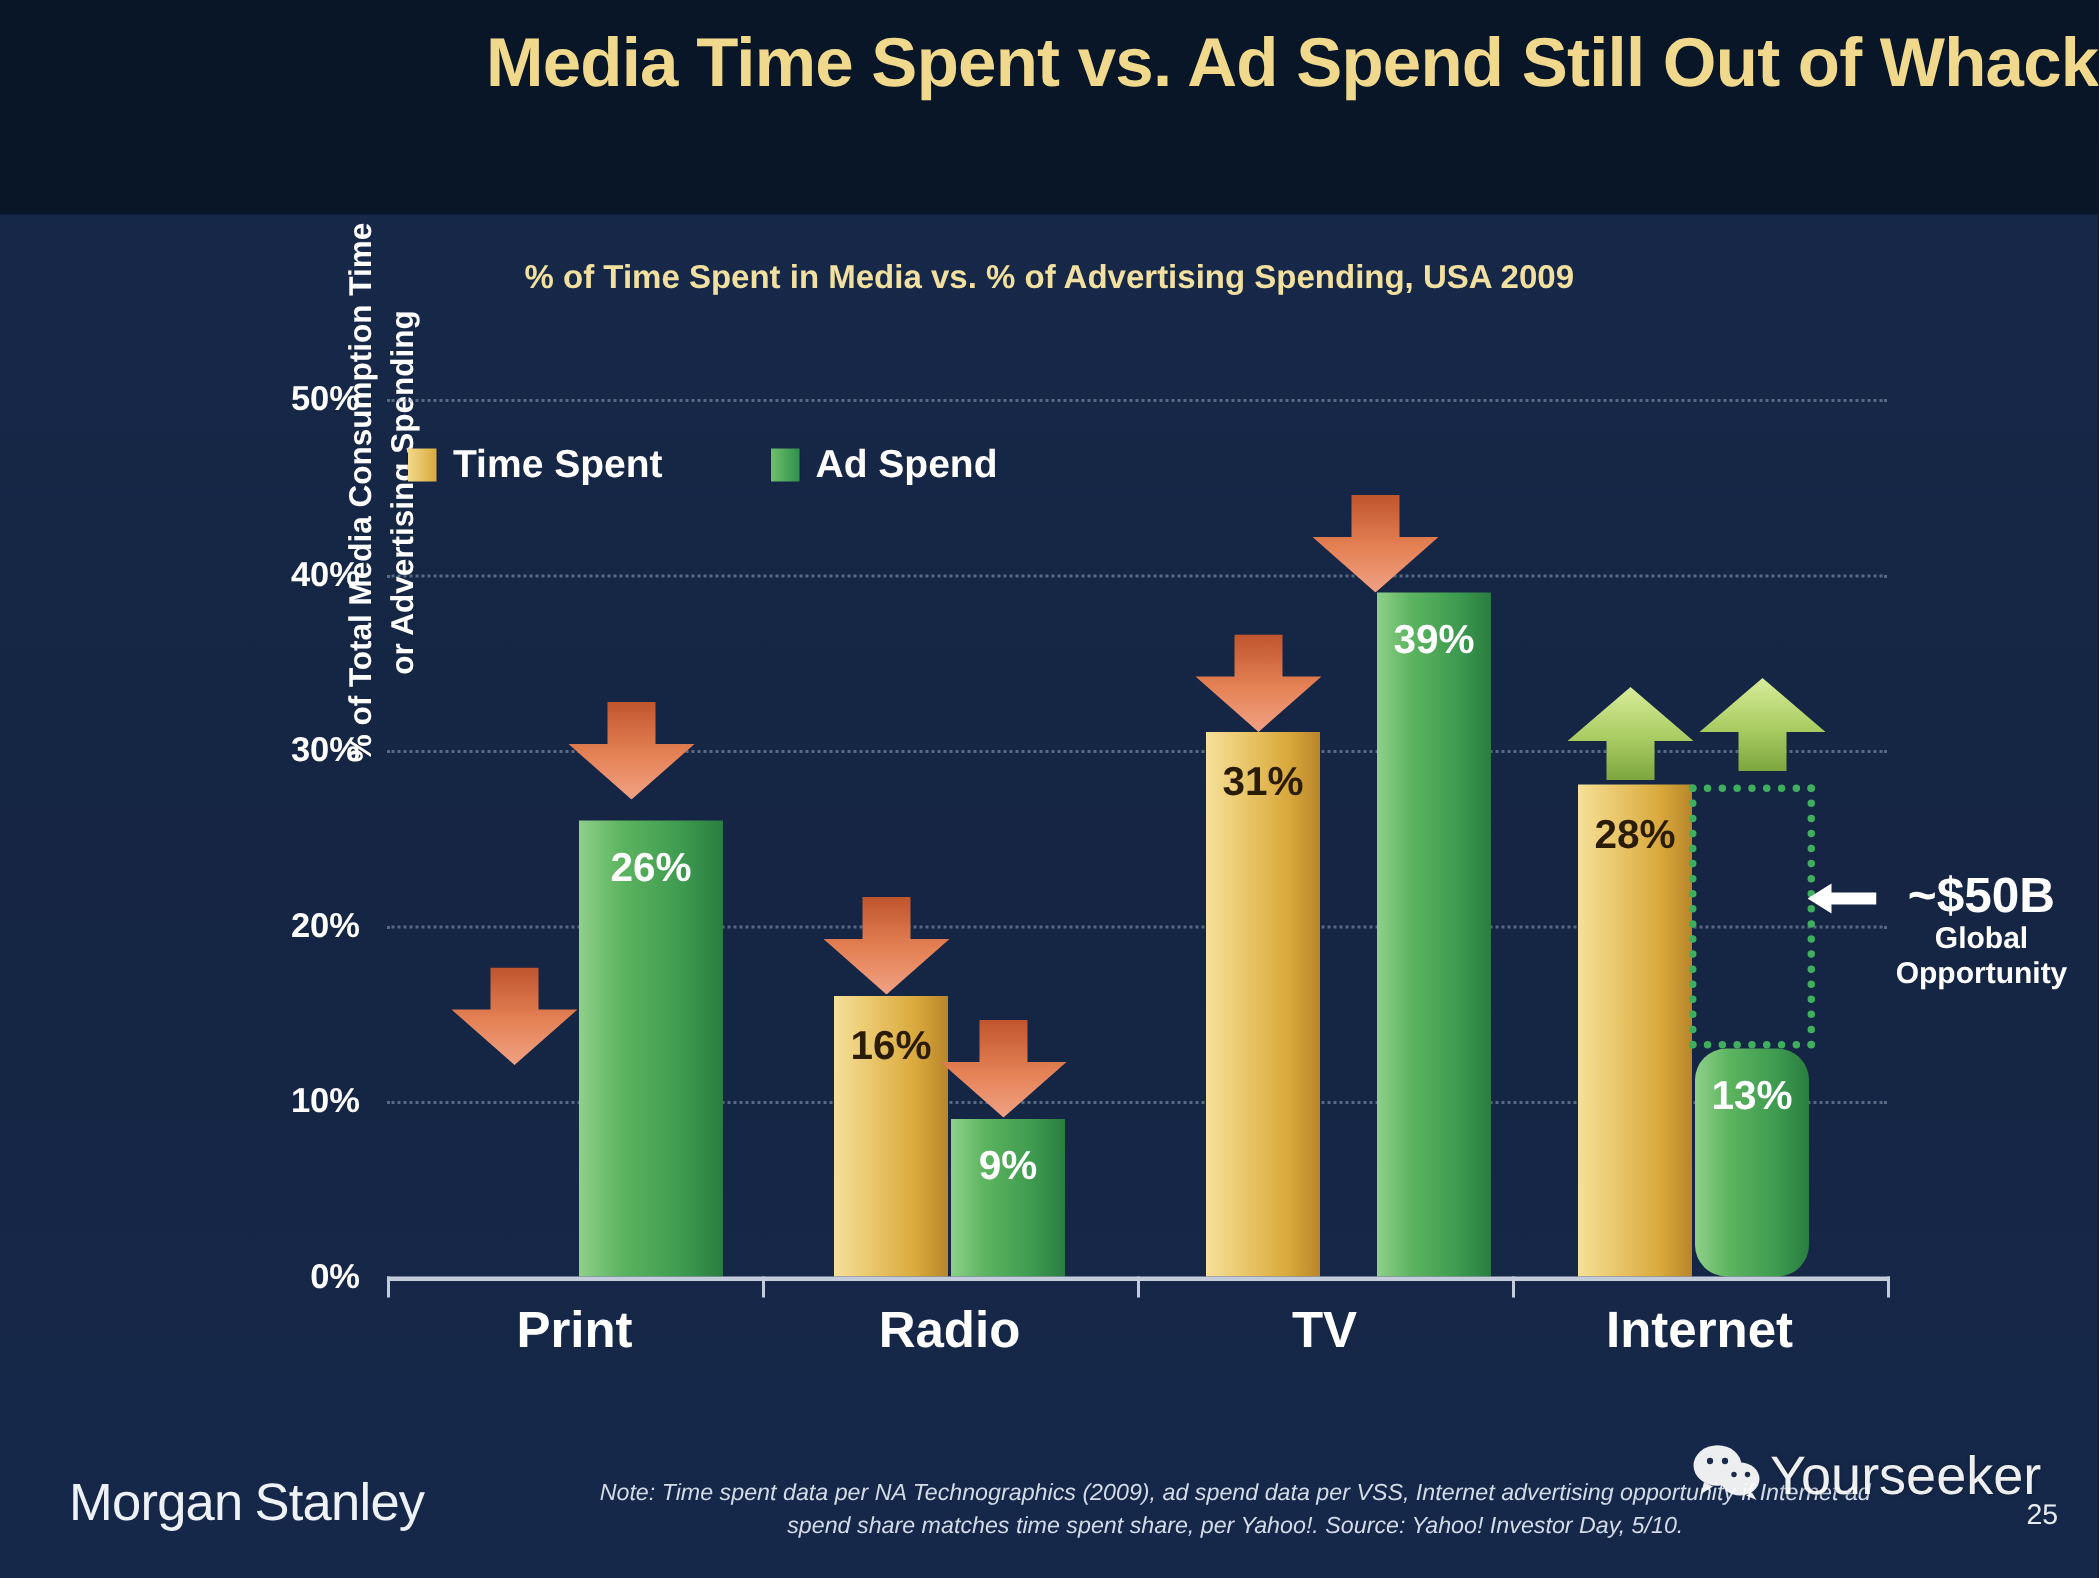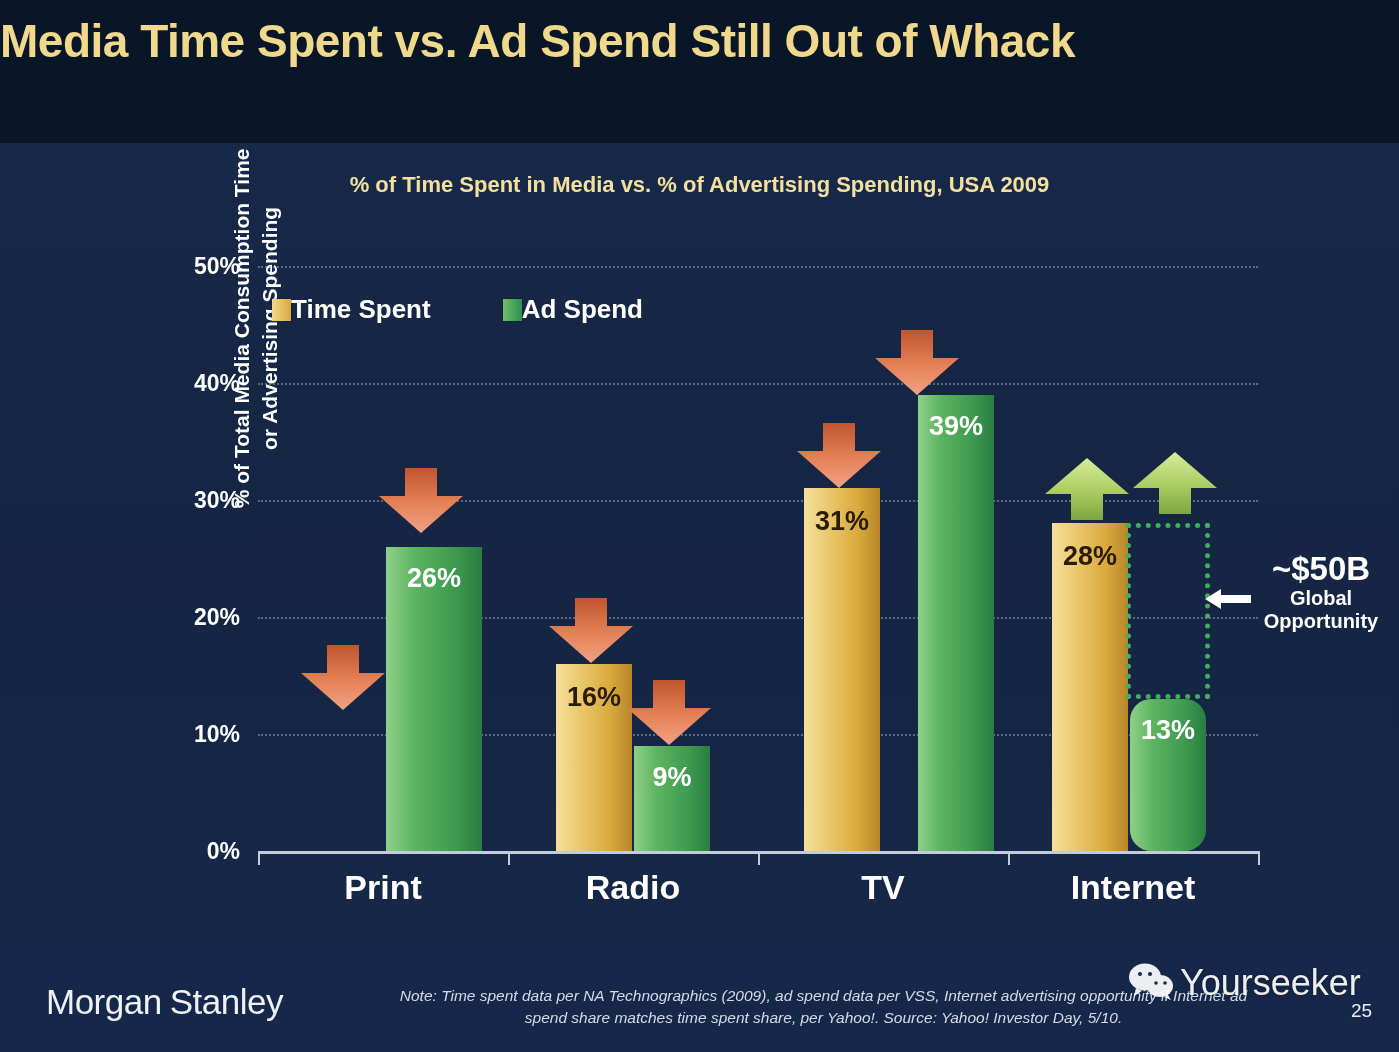--- a/index.html
+++ b/index.html
@@ -14,21 +14,21 @@
     background:linear-gradient(180deg,#17294a 0%,#152543 55%,#16284a 100%);
   }
 
   
   #header{
     position:absolute;left:0;top:0;width:1399px;height:143px;
     background:#091628;
   }
   #title{
     position:absolute;left:0;top:14px;width:1399px;
-    text-align:left;
+    text-align:right;
     font-size:46px;font-weight:bold;letter-spacing:-0.5px;
     color:#f0d98c;
     white-space:nowrap;
   }
   #subtitle{
     position:absolute;left:0;top:74px;width:1399px;
     text-align:center;
     font-size:31px;font-weight:normal;
     color:#f0d98c;
     white-space:nowrap;
@@ -76,21 +76,21 @@
     font-size:21px;font-weight:bold;line-height:1.35;
     color:#ffffff;
     white-space:nowrap;
   }
 
   
   #legend{
     position:absolute;left:272px;top:294px;
     display:flex;align-items:center;gap:72px;
   }
-  .legend-item{display:flex;align-items:center;}
+  .legend-item{display:flex;align-items:center;gap:11px;}
   .legend-swatch{
     width:19px;height:22px;display:block;
     box-shadow:0 0 1px rgba(0,0,0,.6);
   }
   .legend-swatch.gold{background:linear-gradient(90deg,#f2d98a 0%,#d9a93c 100%);}
   .legend-swatch.green{background:linear-gradient(90deg,#6fbf6a 0%,#2f8f4e 100%);}
   .legend-label{
     font-size:26px;font-weight:bold;color:#ffffff;white-space:nowrap;
   }
 
@@ -130,21 +130,21 @@
     position:absolute;
     border:5px dotted #3fae5e;
     box-sizing:border-box;
   }
 
   
   #callout{
     position:absolute;left:1246px;top:552px;width:150px;
     text-align:center;color:#ffffff;
   }
-  #callout .big{font-size:33px;font-weight:bold;line-height:1.05;white-space:nowrap;}
+  #callout .big{font-size:33px;font-weight:bold;line-height:1.05;white-space:nowrap;margin-top:28px;}
   #callout .small{font-size:20px;font-weight:bold;line-height:1.18;}
   #callout-arrow{
     position:absolute;left:1205px;top:586px;
   }
 
   
   #ms-logo{
     position:absolute;left:46px;top:982px;
     font-size:35px;color:#eef2f7;letter-spacing:-0.5px;
     white-space:nowrap;

